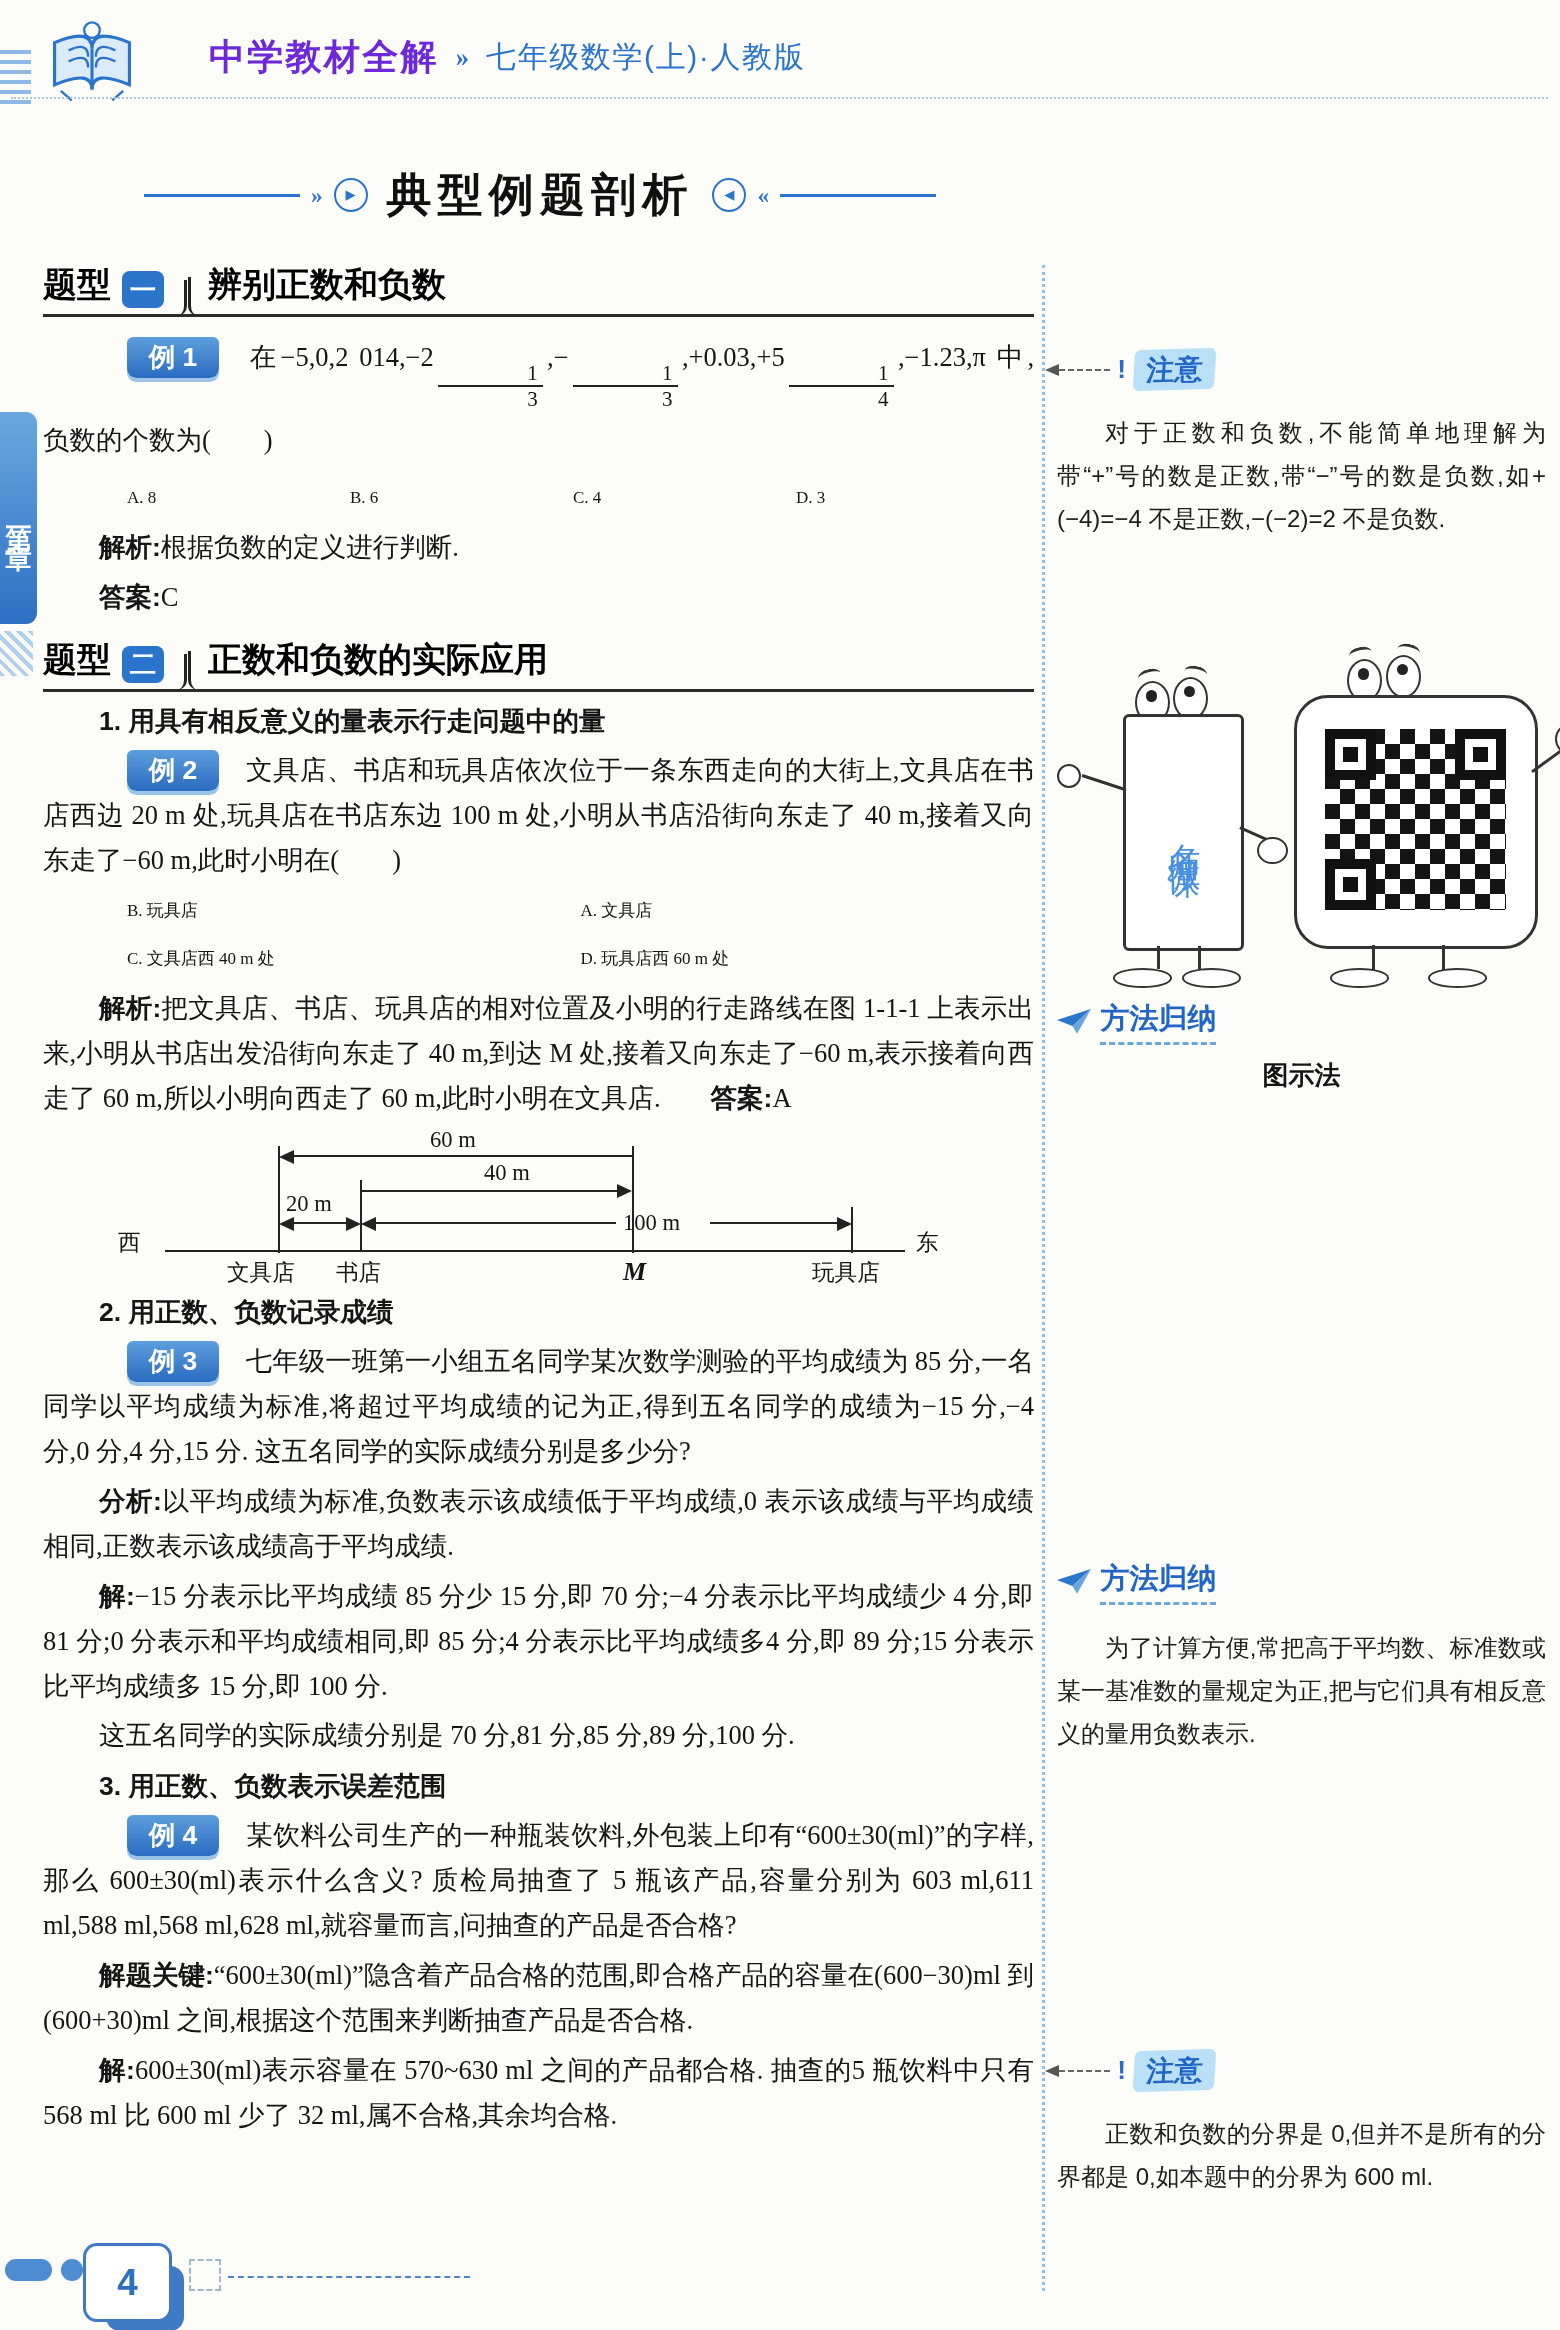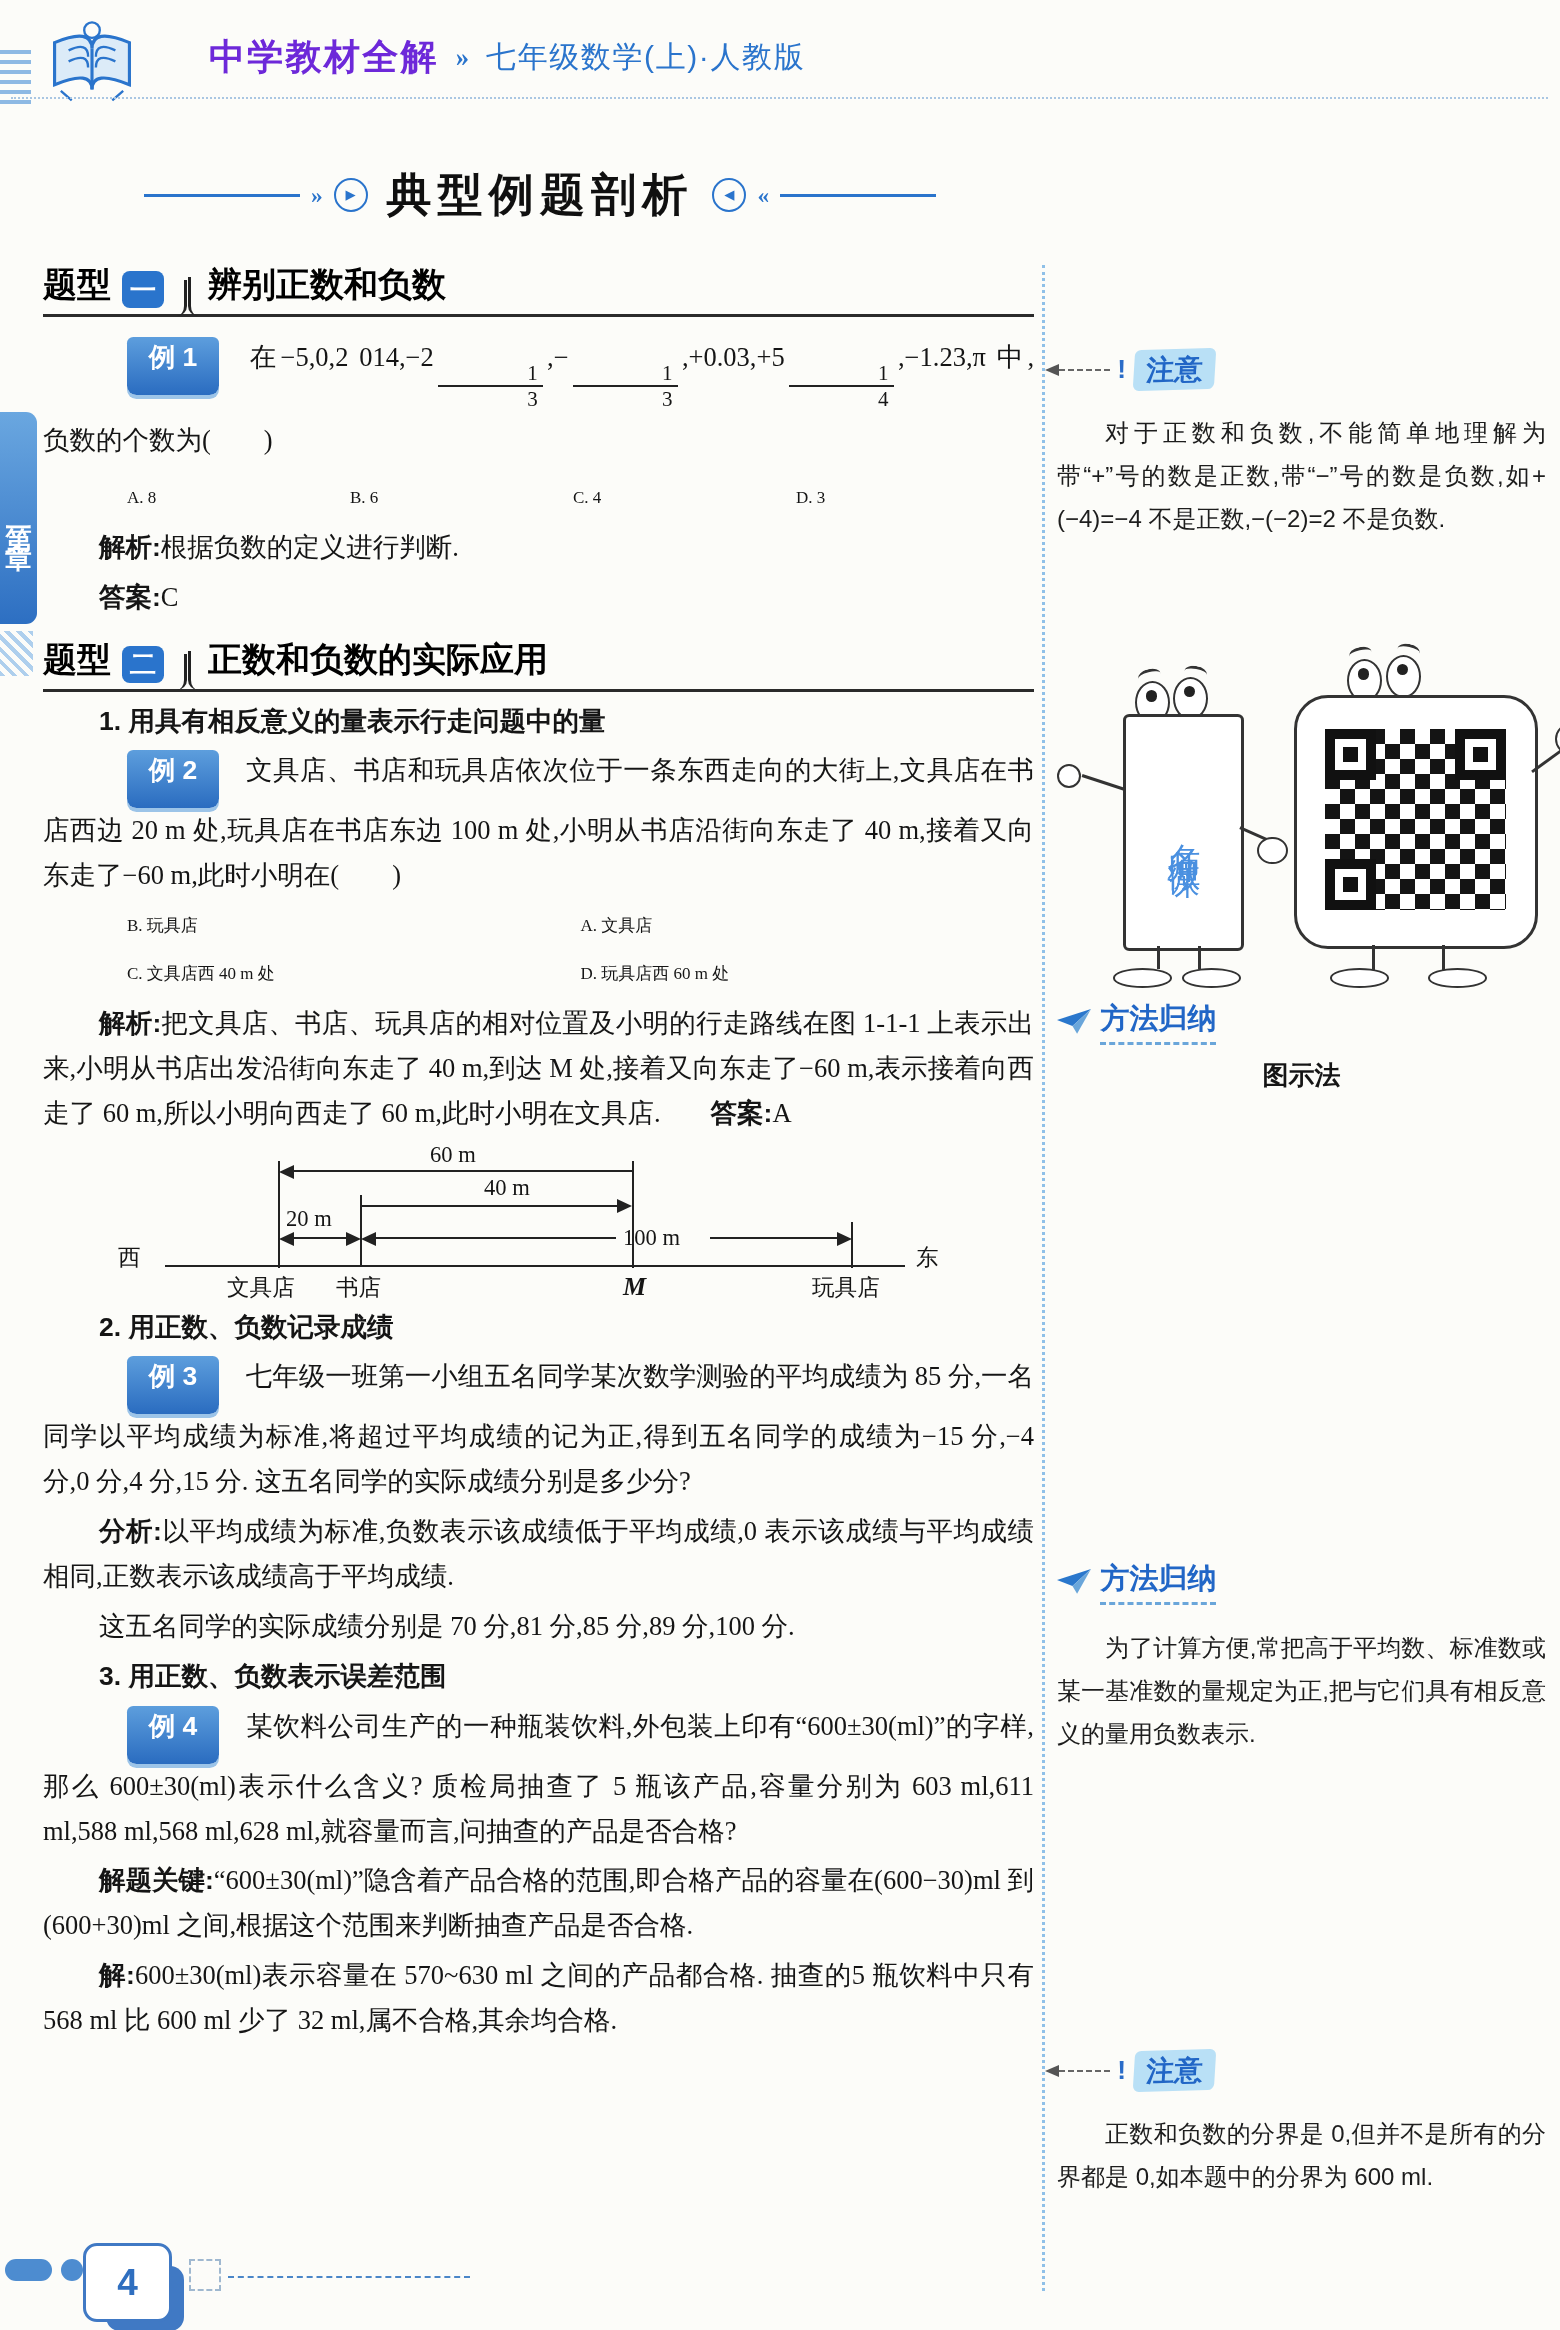--- a/index.html
+++ b/index.html
@@ -41,21 +41,21 @@
   .sec-num{width:42px;height:37px;background:#2a74cc;border-radius:7.8px;color:#fff;font-size:26.5px;
            font-weight:bold;display:flex;align-items:center;justify-content:center;font-family:"Liberation Sans",sans-serif;}
   .curl{width:22px;height:34px;position:relative;}
   .curl::before{content:"";position:absolute;left:1.6px;bottom:-7.8px;width:7.8px;height:36px;border-right:3.1px solid #222;border-radius:0 0 12.5px 0;}
   .curl::after{content:"";position:absolute;left:12.5px;bottom:-7.8px;width:7.8px;height:39px;border-left:3.1px solid #222;border-radius:0 0 0 12.5px;}
 
   .para{font-size:26.5px;line-height:45px;text-align:justify;margin:4.7px 0;}
   .para.formula{line-height:59px;}
   .exindent{text-indent:84px;}
   .lindent{text-indent:56px;}
-  .exbadge{display:inline-block;min-width:92px;height:58px;line-height:41px;text-align:center;
+  .exbadge{display:inline-block;min-width:92px;height:41px;line-height:41px;text-align:center;
            background:linear-gradient(180deg,#5d9edd,#2a6cc0);color:#fff;font-weight:bold;
            font-size:26.5px;border-radius:6.2px 6.2px 9.4px 9.4px;font-family:"Liberation Sans",sans-serif;
            text-indent:0;margin-right:20px;box-shadow:0 3.9px 0 #9cc4e8;}
   .blab{font-weight:bold;font-family:"Liberation Sans",sans-serif;}
   .subh{font-weight:bold;font-size:26.5px;padding-left:56px;margin:9.4px 0;font-family:"Liberation Sans",sans-serif;}
   .opts-row{display:flex;padding-left:84px;font-size:17px;line-height:45px;margin:3.1px 0;}
   .opts-row .o{width:223px;}
   .opts-row .o2{width:458px;}
   .ans-gap{margin-left:50px;}
   .frac{display:inline-flex;flex-direction:column;vertical-align:-14px;text-align:center;
@@ -256,20 +256,23 @@
 
     <div class="subh">2. 用正数、负数记录成绩</div>
 
     <p class="para exindent">
       <span class="exbadge">例 3</span>
       <span>七年级一班第一小组五名同学某次数学测验的平均成绩为 85 分,一名同学以平均成绩为标准,将超过平均成绩的记为正,得到五名同学的成绩为−15 分,−4 分,0 分,4 分,15 分. 这五名同学的实际成绩分别是多少分?</span>
     </p>
     <p class="para lindent">
       <span class="blab">分析:</span><span>以平均成绩为标准,负数表示该成绩低于平均成绩,0 表示该成绩与平均成绩相同,正数表示该成绩高于平均成绩.</span>
     </p>
+    <p class="para lindent">
+      <span class="blab">解:</span><span>−15 分表示比平均成绩 85 分少 15 分,即 70 分;−4 分表示比平均成绩少 4 分,即81 分;0 分表示和平均成绩相同,即 85 分;4 分表示比平均成绩多4 分,即 89 分;15 分表示比平均成绩多 15 分,即 100 分.</span>
+    </p>
     <p class="para lindent">这五名同学的实际成绩分别是 70 分,81 分,85 分,89 分,100 分.</p>
 
     <div class="subh">3. 用正数、负数表示误差范围</div>
 
     <p class="para exindent">
       <span class="exbadge">例 4</span>
       <span>某饮料公司生产的一种瓶装饮料,外包装上印有“600±30(ml)”的字样,那么 600±30(ml)表示什么含义? 质检局抽查了 5 瓶该产品,容量分别为 603 ml,611 ml,588 ml,568 ml,628 ml,就容量而言,问抽查的产品是否合格?</span>
     </p>
     <p class="para lindent">
       <span class="blab">解题关键:</span><span>“600±30(ml)”隐含着产品合格的范围,即合格产品的容量在(600−30)ml 到(600+30)ml 之间,根据这个范围来判断抽查产品是否合格.</span>

